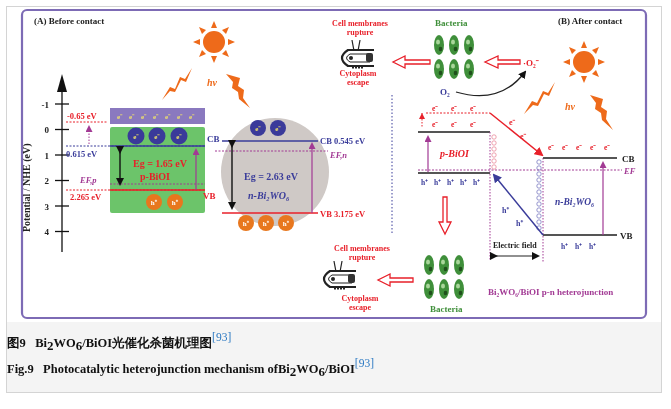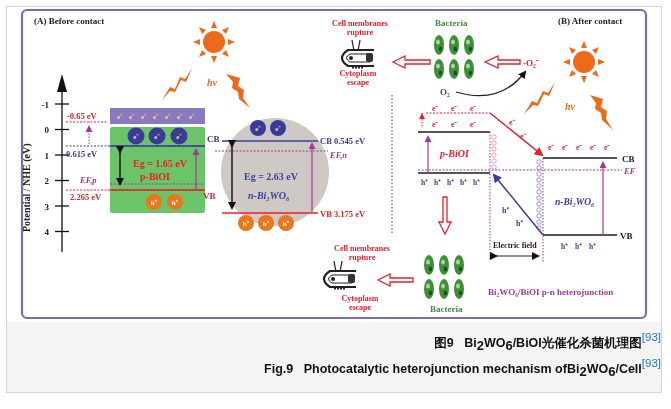--- a/index.html
+++ b/index.html
@@ -1,20 +1,20 @@
 <!DOCTYPE html>
 <html><head>
 <meta charset="utf-8">
 <style>
   html, body { margin: 0; padding: 0; background: #ffffff; }
   body { width: 671px; height: 409px; position: relative; overflow: hidden; font-family: "Liberation Serif", serif; }
   #frame { position: absolute; left: 6px; top: 6px; width: 656px; height: 387px; border: 1px solid #d4d4d4; box-sizing: border-box; background: #ffffff; }
   #caption-area { position: absolute; left: 7px; top: 322px; width: 654px; height: 70px; background: #f4f4f4; }
   #fig-svg { position: absolute; left: 0; top: 0; }
-  .cap { position: absolute; left: 7px; width: 654px; text-align: right; font-family: Liberation Sans, sans-serif; font-weight: bold; color: #111; font-size: 12.5px; }
+  .cap { position: absolute; left: 7px; width: 654px; text-align: left; font-family: Liberation Serif, serif; font-weight: bold; color: #111; font-size: 12.5px; }
   .cap sub { font-size: 13px; vertical-align: -3px; line-height: 0; }
   .cap sup { color: #2a78c2; font-weight: normal; font-size: 11.5px; vertical-align: 6px; line-height: 0; }
   .svgt { font-family: "Liberation Serif", serif; font-weight: bold; }
 </style>
 </head>
 <body>
 
 <div id="frame"></div>
 <div id="caption-area"></div>
 
@@ -320,14 +320,14 @@
       <line x1="334" y1="288" x2="346" y2="288" stroke="#222" stroke-width="3" stroke-dasharray="2,1"></line>
     </g>
   <text x="360" y="301" font-size="8" class="svgt" fill="#e8202a" text-anchor="middle">Cytoplasm</text>
   <text x="360" y="310" font-size="8" class="svgt" fill="#e8202a" text-anchor="middle">escape</text>
 </svg>
 
 <div class="cap" style="top:335px;">
   <span>图9</span>&nbsp;&nbsp;&nbsp;<span>Bi</span><sub>2</sub><span>WO</span><sub>6</sub><span>/BiOI光催化杀菌机理图</span><sup>[93]</sup>
 </div>
 <div class="cap" style="top:362px;">
-  <span>Fig.9</span>&nbsp;&nbsp;&nbsp;<span>Photocatalytic heterojunction mechanism of</span><span>Bi</span><sub>2</sub><span>WO</span><sub>6</sub><span>/Cell</span><sup>[93]</sup>
+  <span>Fig.9</span>&nbsp;&nbsp;&nbsp;<span>Photocatalytic heterojunction mechanism of</span><span>Bi</span><sub>2</sub><span>WO</span><sub>6</sub><span>/BiOI</span><sup>[93]</sup>
 </div>
 
 </body></html>

